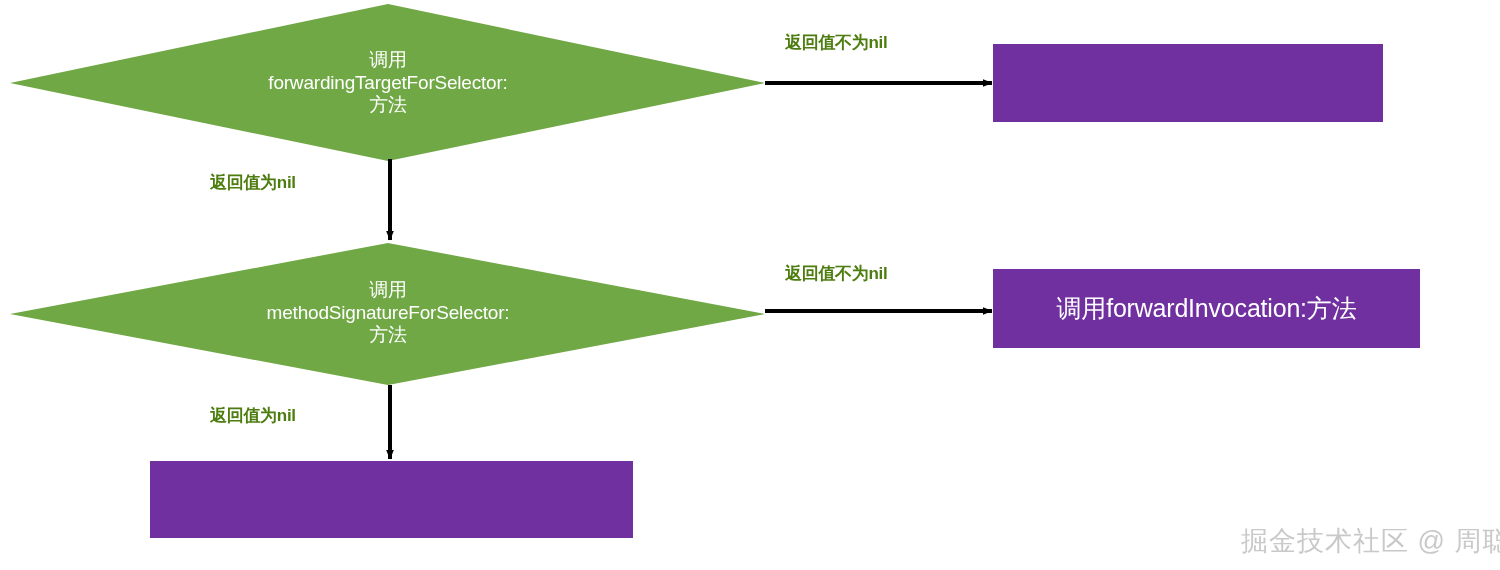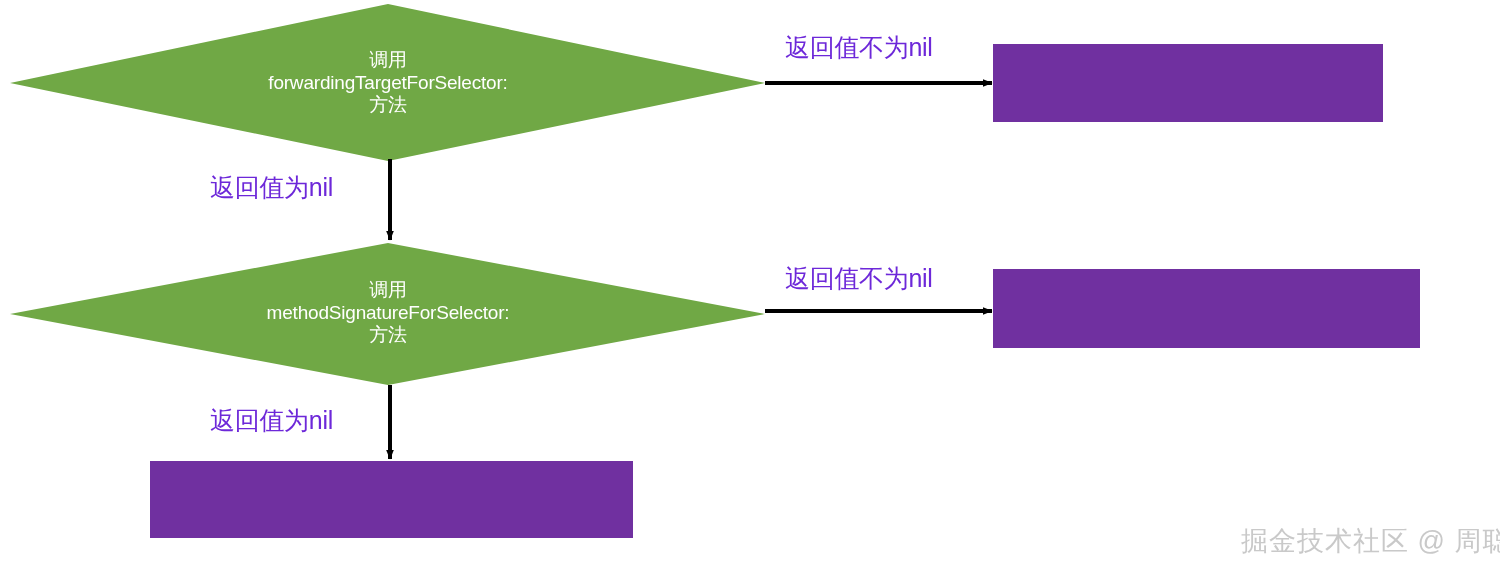--- a/index.html
+++ b/index.html
@@ -40,23 +40,23 @@
     font-weight: 400;
     white-space: pre-line;
   }
   .box-label {
     font-size: 25px;
     font-weight: 400;
     white-space: nowrap;
   }
   .edge-label {
     position: absolute;
-    color: #6d28d9;
-    font-size: 25px;
-    font-weight: 400;
+    color: #4d7c0f;
+    font-size: 17px;
+    font-weight: 700;
     white-space: nowrap;
     letter-spacing: -0.3px;
   }
   .watermark {
     position: absolute;
     color: #c9c9c9;
     font-size: 27px;
     font-weight: 400;
     white-space: nowrap;
     letter-spacing: 1px;
@@ -102,20 +102,21 @@
 
   <div class="node-text diamond-label" style="left:118px; top:28px; width:540px; height:110px;">调用
 forwardingTargetForSelector:
 方法</div>
 
 
   <div class="node-text diamond-label" style="left:118px; top:258px; width:540px; height:110px;">调用
 methodSignatureForSelector:
 方法</div>
 
+  <div class="node-text box-label" style="left:993px; top:269px; width:427px; height:79px;">调用forwardInvocation:方法</div>
 
 
   <div class="edge-label" style="left:785px; top:31px;">返回值不为nil</div>
 
   <div class="edge-label" style="left:210px; top:171px;">返回值为nil</div>
 
   <div class="edge-label" style="left:785px; top:262px;">返回值不为nil</div>
 
   <div class="edge-label" style="left:210px; top:404px;">返回值为nil</div>
 

